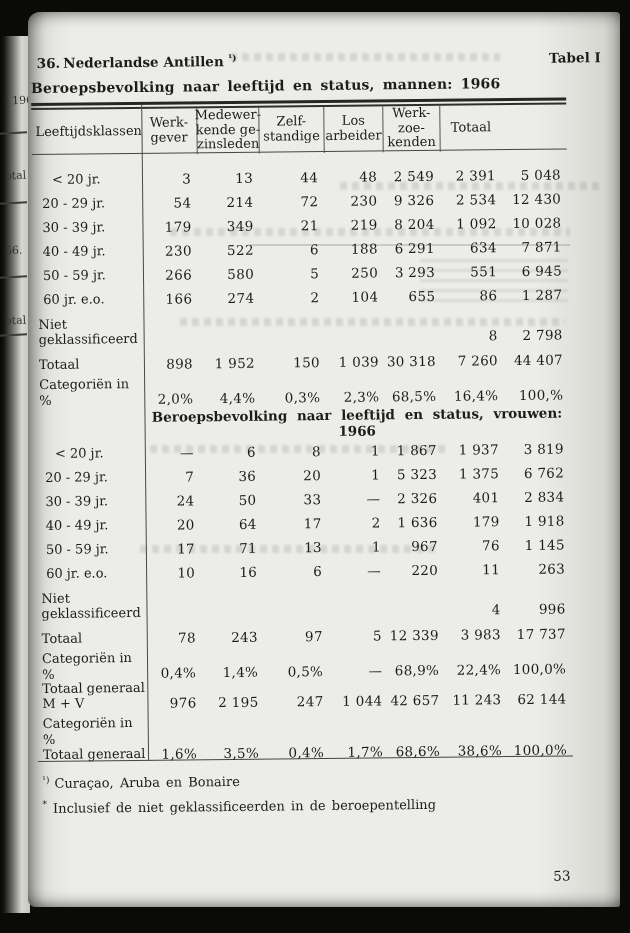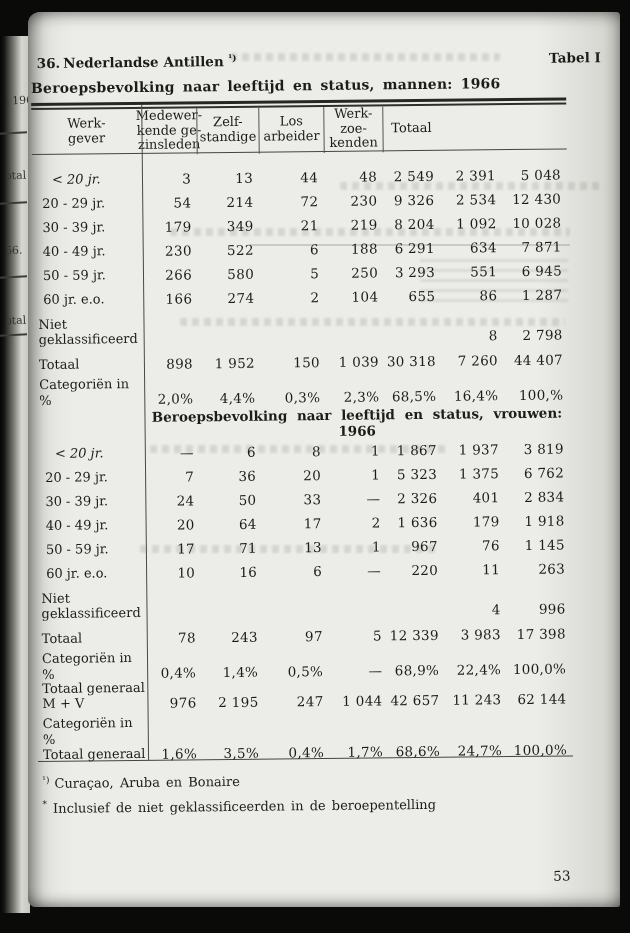--- a/index.html
+++ b/index.html
@@ -58,21 +58,21 @@
   .t-header .h:nth-child(n+3) { border-left:1px solid #55554d; }
 
   .rows > .t-row:first-child { margin-top:13px; }
   .r-age  { height:24px; }
   .r-norm { height:25px; }
   .r-tall { height:40px; }
   .cell { align-self:end; }
   .cell.num { text-align:right; padding:0 6px 4px 0; font-size:13.5px; letter-spacing:.3px; }
   .cell.label { padding:0 0 4px 5px; font-size:13px; line-height:1.2; white-space:pre-line; }
   .r-age .cell.label { padding-left:10px; }
-  .lab-deep { padding-left:20px !important;font-style:italic; }
+  .lab-deep { padding-left:20px !important; }
 
   .women-subtitle { margin-left:110px; width:425px; height:27px; padding-top:8px;
     text-align:center; font-weight:700; font-size:13.5px; word-spacing:5px; }
 
   .footnotes { margin-top:13px; padding-left:4px; font-size:13px; }
   .fn { margin-top:8px; word-spacing:2px; }
   .fn:first-child { margin-top:0; }
   .fn .sym1 { font-size:9px; vertical-align:5px; margin-right:5px; }
   .fn .sym2 { font-size:9px; vertical-align:6px; margin-right:6px; }
 
@@ -114,20 +114,21 @@
         </span>
         <span>Tabel I</span>
       </div>
 
       <div class="title-men">Beroepsbevolking naar leeftijd en status, mannen: 1966</div>
 
       <div class="tbl">
         <div class="rule-double"></div>
 
         <div class="t-header">
+          <div class="h first">Leeftijdsklassen</div>
           <div class="h">Werk-
 gever</div>
           <div class="h">Medewer-
 kende ge-
 zinsleden</div>
           <div class="h">Zelf-
 standige</div>
           <div class="h">Los
 arbeider</div>
           <div class="h">Werk-
@@ -305,21 +306,21 @@
               <div class="cell num">996</div>
             </div>
             <div class="t-row r-norm">
               <div class="cell label">Totaal</div>
               <div class="cell num">78</div>
               <div class="cell num">243</div>
               <div class="cell num">97</div>
               <div class="cell num">5</div>
               <div class="cell num">12 339</div>
               <div class="cell num">3 983</div>
-              <div class="cell num">17 398</div>
+              <div class="cell num">17 737</div>
             </div>
             <div class="t-row r-norm">
               <div class="cell label">Categoriën in %</div>
               <div class="cell num">0,4%</div>
               <div class="cell num">1,4%</div>
               <div class="cell num">0,5%</div>
               <div class="cell num">—</div>
               <div class="cell num">68,9%</div>
               <div class="cell num">22,4%</div>
               <div class="cell num">100,0%</div>
@@ -336,21 +337,21 @@
               <div class="cell num">62 144</div>
             </div>
             <div class="t-row r-tall">
               <div class="cell label">Categoriën in %
 Totaal generaal</div>
               <div class="cell num">1,6%</div>
               <div class="cell num">3,5%</div>
               <div class="cell num">0,4%</div>
               <div class="cell num">1,7%</div>
               <div class="cell num">68,6%</div>
-              <div class="cell num">24,7%</div>
+              <div class="cell num">38,6%</div>
               <div class="cell num">100,0%</div>
             </div>
           </div>
 
         <div class="rule-bottom"></div>
       </div>
 
       <div class="footnotes">
         <div class="fn">
           <span class="sym1">¹)</span><span>Curaçao, Aruba en Bonaire</span>

